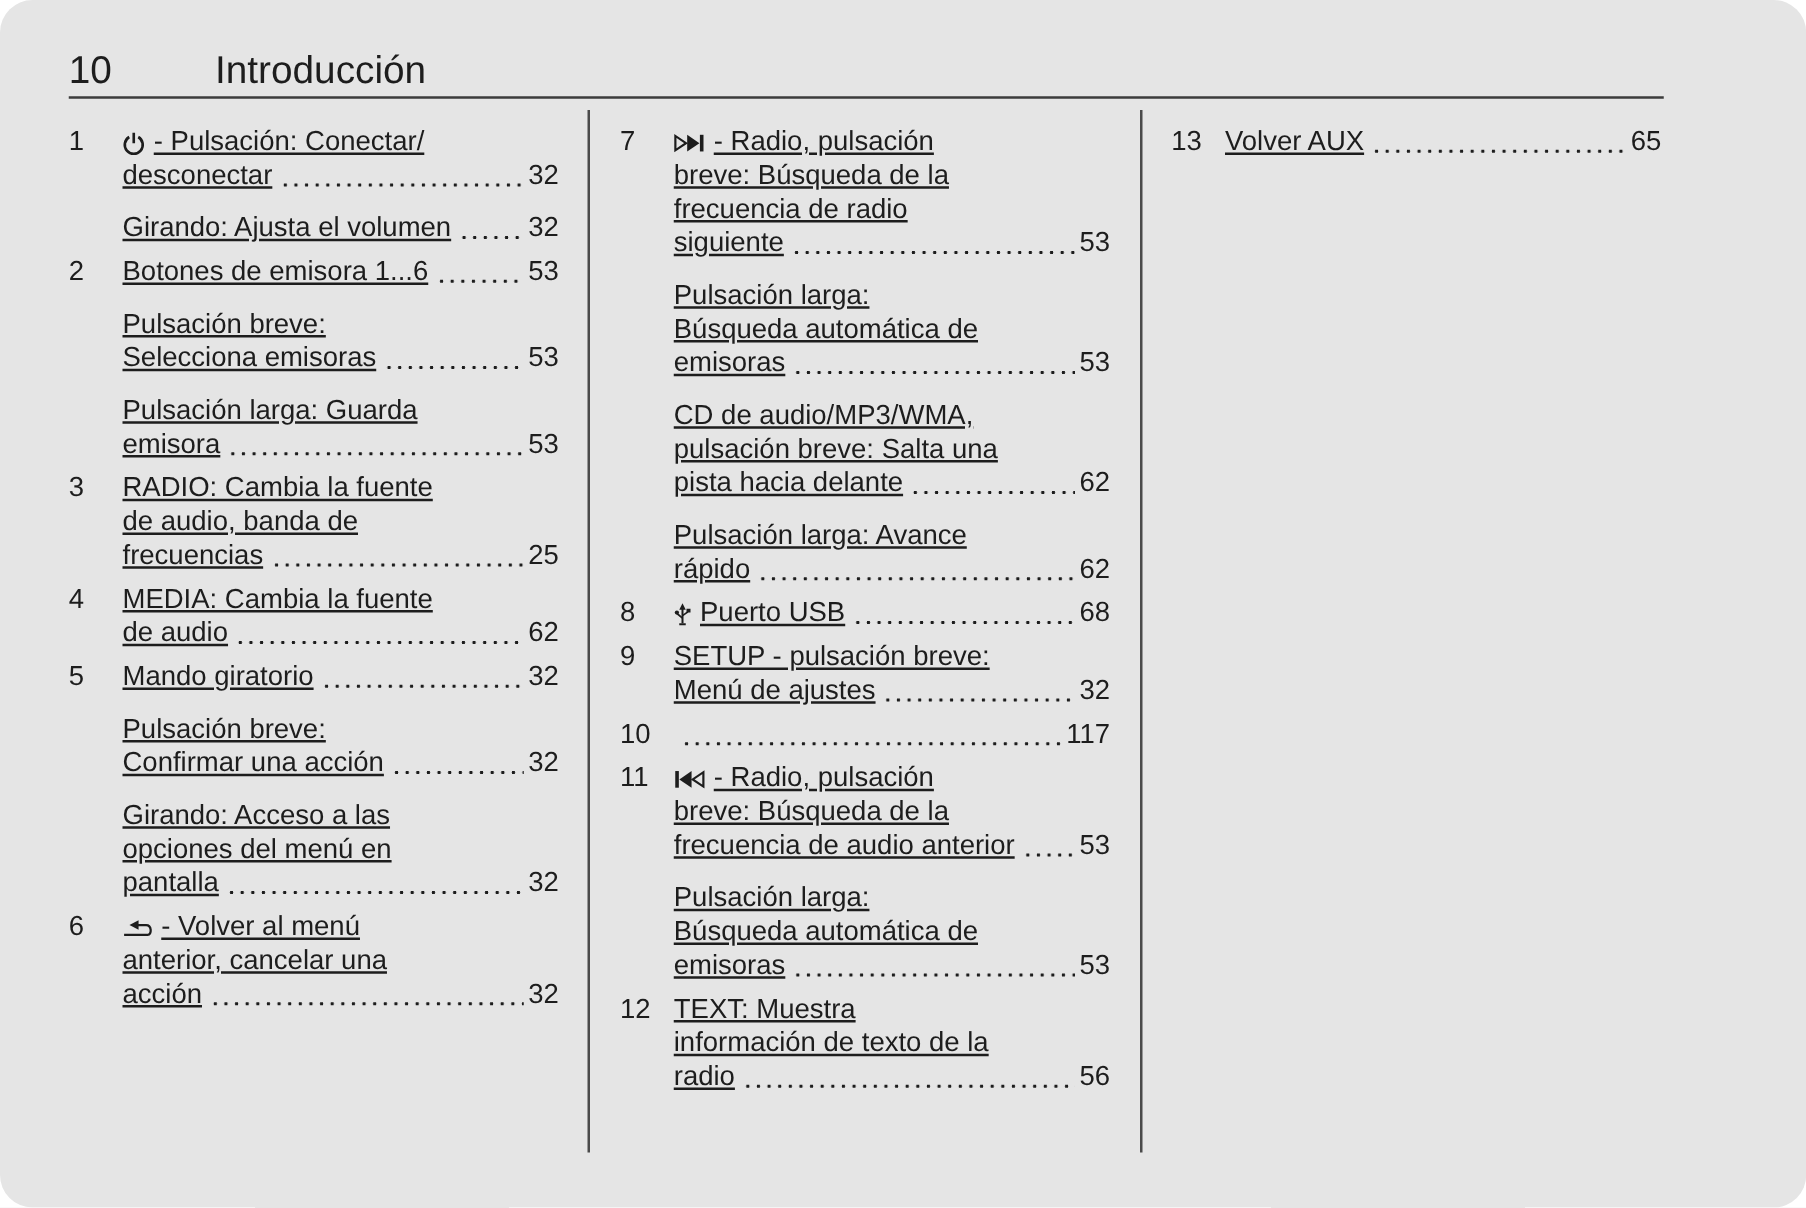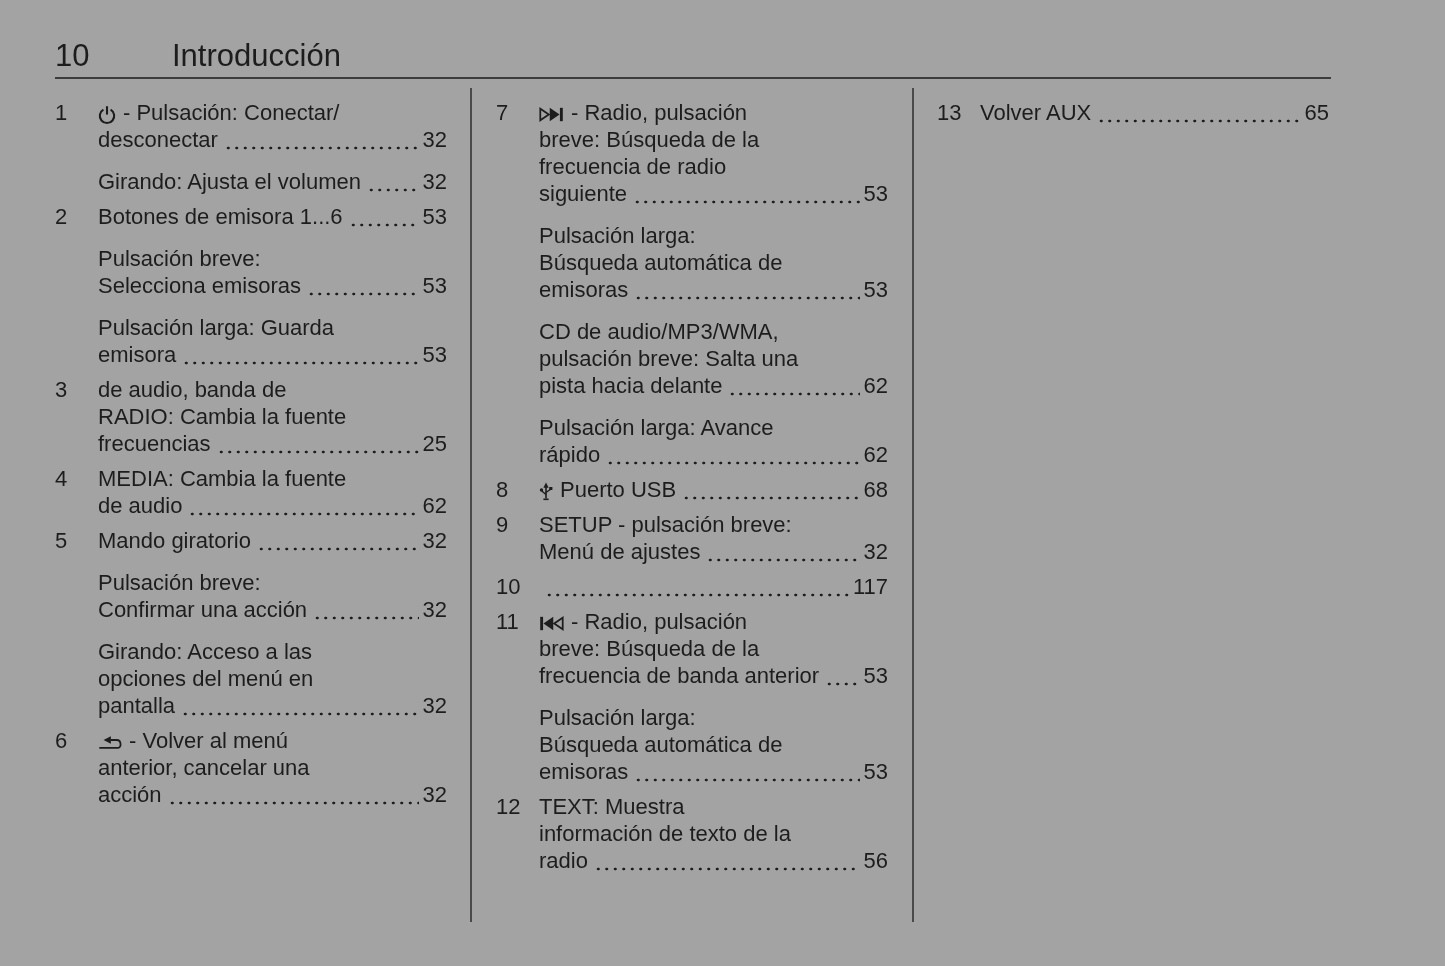--- a/index.html
+++ b/index.html
@@ -1,42 +1,43 @@
 <!DOCTYPE html>
 <html><head>
 <meta charset="utf-8">
 <style>
   html,body{margin:0;padding:0;background:#ffffff;}
   .page{
     position:relative;
     width:1445px;height:966px;
-    background:#a3a3a3;
+    background:#e5e5e5;
     color:#1d1d1d;
     font-family:"Liberation Sans", sans-serif;
     overflow:hidden;
+    border-radius:26px;
   }
   .header{
     display:flex;align-items:baseline;
     padding:38px 0 0 55px;
     font-size:31px;line-height:36px;
   }
   .pageno{flex:0 0 117px;}
   .rule{height:2px;background:#3c3c3c;margin:3px 114px 0 55px;}
   .toc{display:flex;gap:49px;padding:20px 0 0 55px;}
   .col{flex:0 0 392px;width:392px;}
   .divider{position:absolute;top:88px;width:2px;height:834px;background:#4a4a4a;}
   .d1{left:470px;}
   .d2{left:912px;}
   .entry{display:flex;margin-bottom:8px;}
   .num{flex:0 0 43px;font-size:22px;line-height:27px;}
   .ebody{flex:1 1 auto;min-width:0;}
   .para{margin-bottom:15px;}
   .para:last-child{margin-bottom:0;}
   .line{display:flex;font-size:22px;line-height:27px;white-space:pre;}
-  .txt{flex:0 0 auto;}
+  .txt{flex:0 0 auto;text-decoration:underline;}
   .leader{
     flex:1 1 auto;min-width:10px;height:4px;
     align-self:flex-end;margin:0 4px 3px 6px;
     background-image:radial-gradient(circle,#1d1d1d 1.35px,transparent 1.6px);
     background-size:8.5px 4px;background-position:left center;background-repeat:repeat-x;
   }
   .pg{flex:0 0 auto;}
   .icon{display:inline-flex;align-items:center;margin-right:7px;position:relative;top:2px;flex:0 0 auto;}
   .icon svg{display:block;}
 </style>
@@ -80,22 +81,22 @@
             <div class="para">
               <div class="line"><span class="txt">Pulsación larga: Guarda</span></div>
               <div class="line"><span class="txt">emisora</span><span class="leader"></span><span class="pg">53</span></div>
             </div>
           </div>
         </div>
         <div class="entry">
           <div class="num">3</div>
           <div class="ebody">
             <div class="para">
+              <div class="line"><span class="txt">RADIO: Cambia la fuente</span></div>
               <div class="line"><span class="txt">de audio, banda de</span></div>
-              <div class="line"><span class="txt">RADIO: Cambia la fuente</span></div>
               <div class="line"><span class="txt">frecuencias</span><span class="leader"></span><span class="pg">25</span></div>
             </div>
           </div>
         </div>
         <div class="entry">
           <div class="num">4</div>
           <div class="ebody">
             <div class="para">
               <div class="line"><span class="txt">MEDIA: Cambia la fuente</span></div>
               <div class="line"><span class="txt">de audio</span><span class="leader"></span><span class="pg">62</span></div>
@@ -199,21 +200,21 @@
         <div class="entry">
           <div class="num">11</div>
           <div class="ebody">
             <div class="para">
               <div class="line"><span class="icon"><svg width="25" height="15" viewBox="0 0 27 16">
                     <rect x="1.3" y="0.8" width="3.1" height="14.4" fill="currentColor"></rect>
                     <polygon points="15.4,0.8 15.4,15.2 4.8,8" fill="currentColor"></polygon>
                     <polygon points="25.6,1.8 25.6,14.2 16.4,8" fill="none" stroke="currentColor" stroke-width="1.9"></polygon>
                   </svg></span><span class="txt">- Radio, pulsación</span></div>
               <div class="line"><span class="txt">breve: Búsqueda de la</span></div>
-              <div class="line"><span class="txt">frecuencia de banda anterior</span><span class="leader"></span><span class="pg">53</span></div>
+              <div class="line"><span class="txt">frecuencia de audio anterior</span><span class="leader"></span><span class="pg">53</span></div>
             </div>
             <div class="para">
               <div class="line"><span class="txt">Pulsación larga:</span></div>
               <div class="line"><span class="txt">Búsqueda automática de</span></div>
               <div class="line"><span class="txt">emisoras</span><span class="leader"></span><span class="pg">53</span></div>
             </div>
           </div>
         </div>
         <div class="entry">
           <div class="num">12</div>

